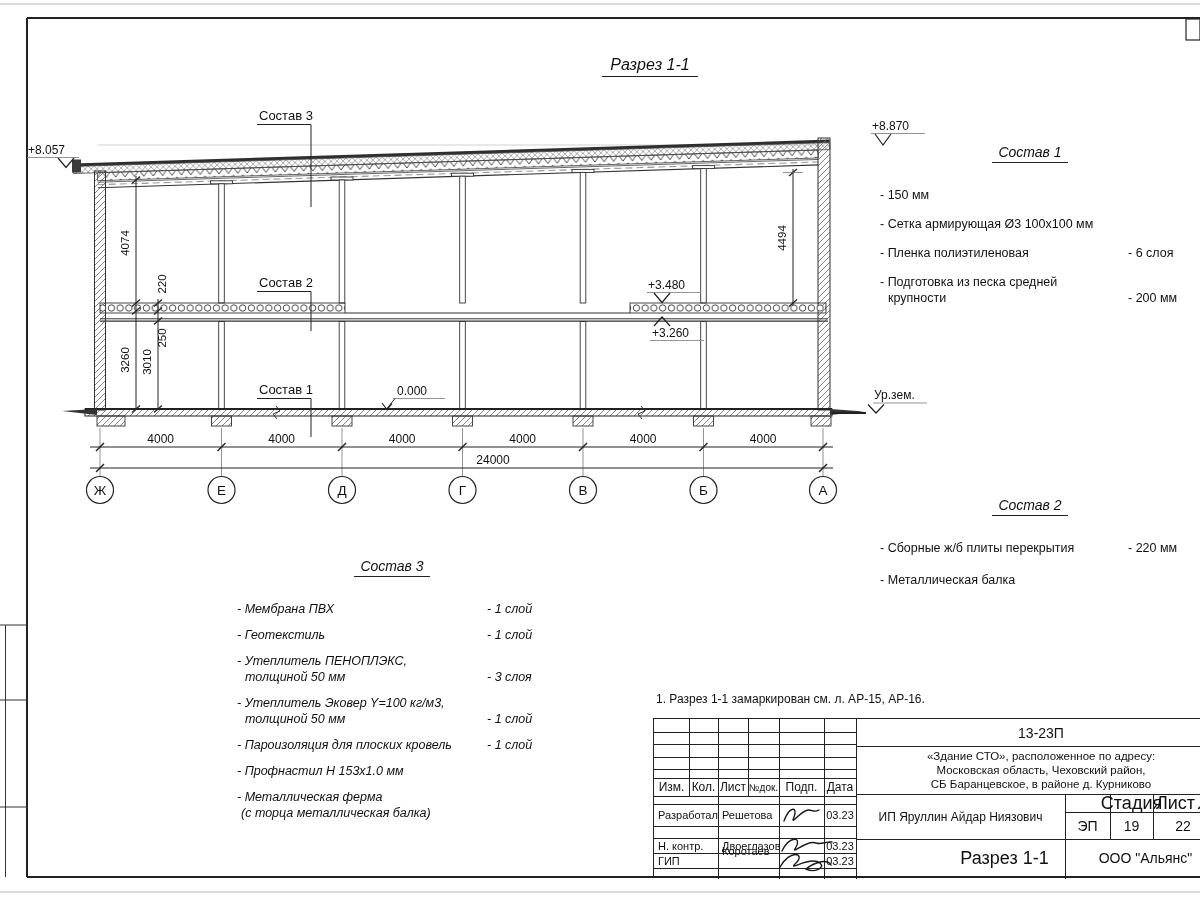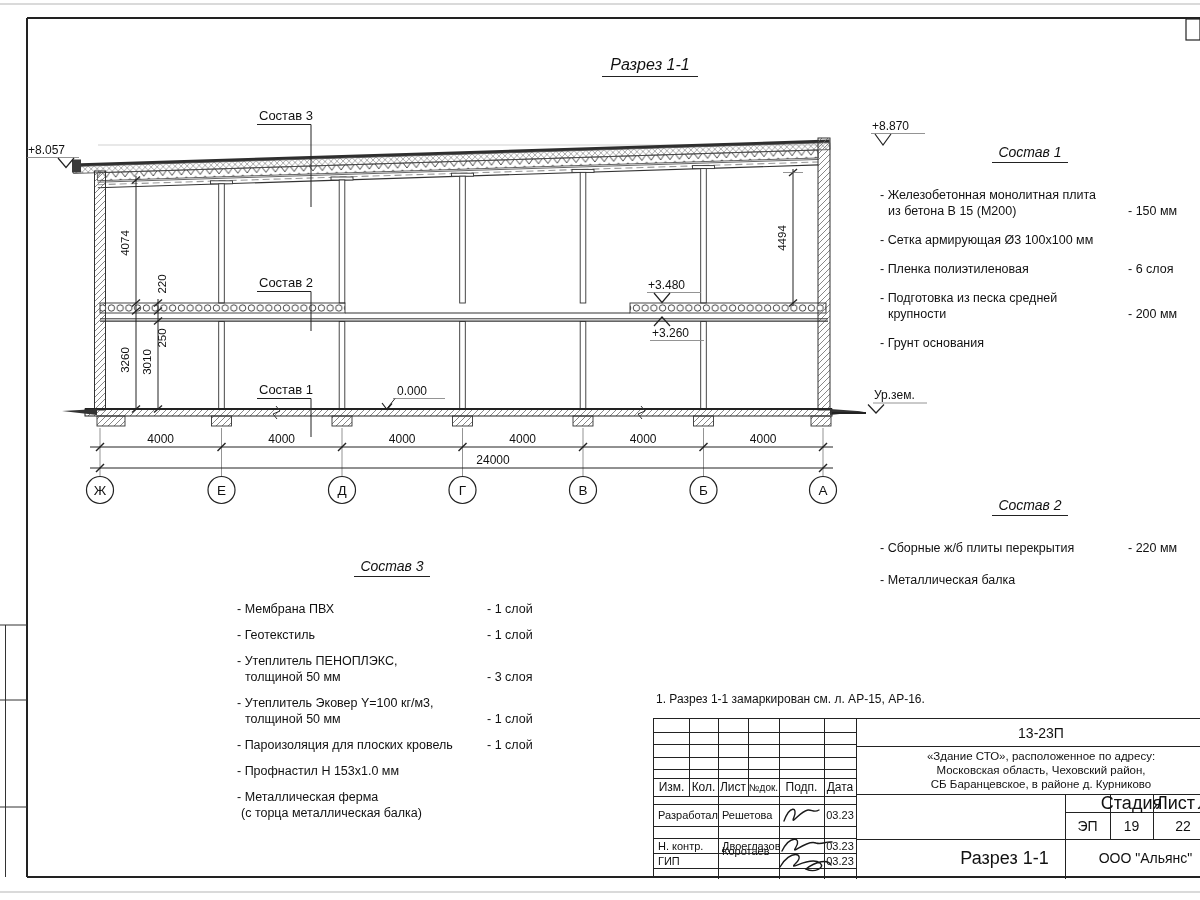--- a/index.html
+++ b/index.html
@@ -15,21 +15,21 @@
   
   .comp { position:absolute; font-size:12.5px; line-height:16px; }
   .comp-head { text-align:center; margin-bottom:24px; }
   .comp-head span { display:inline-block; font-size:14px; font-style:italic; border-bottom:1.2px solid #222; padding:0 6px 2px; }
   .item { display:flex; align-items:flex-end; margin-bottom:13px; }
   .item .nm { flex:0 0 auto; }
   .item .l2 { padding-left:8px; }
   .item .val { flex:0 0 auto; }
   .c1 .nm, .c2 .nm { width:248px; }
   .c3 .nm { width:250px; }
-  .c3 .item { margin-bottom:10px; }
+  .c3 .item { margin-bottom:10px;font-style:italic; }
   .c2 .item { margin-bottom:16px; }
 
   .note { position:absolute; left:656px; top:692px; font-size:12px; }
 
   
   .tb { position:absolute; left:653px; top:718px; width:547px; height:160px;
         border-top:1.8px solid #222; border-left:1.8px solid #222; border-bottom:1.8px solid #222; box-sizing:border-box; }
   .tb .vl { position:absolute; top:0; width:0; border-left:1.1px solid #222; }
   .tb .hl { position:absolute; left:0; height:0; border-top:1.1px solid #222; }
   .tb .cell { position:absolute; display:flex; align-items:center; justify-content:center; text-align:center; }
@@ -290,49 +290,40 @@
         <line x1="311" y1="398.5" x2="311" y2="437" stroke="#222" stroke-width="1"></line>
       </g>
     </g>
   </svg>
 
   <div class="main-title"><span>Разрез 1-1</span></div>
 
   <div class="comp c1" style="left:880px; top:144px; width:300px;">
     <div class="comp-head"><span>Состав 1</span></div>
     <div class="item">
-        <div class="nm">
-          <div>- Железобетонная  монолитная плита</div>
-          <div class="l2">из бетона В 15 (М200)</div>
-        </div>
         <div class="val">- 150 мм</div>
       </div>
     <div class="item">
         <div class="nm">
           <div>- Сетка армирующая Ø3 100х100 мм</div>
         </div>
         <div class="val"></div>
       </div>
     <div class="item">
         <div class="nm">
           <div>- Пленка полиэтиленовая</div>
         </div>
         <div class="val">-  6 слоя</div>
       </div>
     <div class="item">
         <div class="nm">
           <div>- Подготовка из песка средней</div>
           <div class="l2">крупности</div>
         </div>
         <div class="val">- 200 мм</div>
-      </div>
-    <div class="item">
-        <div class="nm">
-          <div>- Грунт основания</div>
-        </div>
       </div>
   </div>
 
   <div class="comp c2" style="left:880px; top:497px; width:300px;">
     <div class="comp-head"><span>Состав 2</span></div>
     <div class="item">
         <div class="nm">
           <div>- Сборные ж/б плиты перекрытия</div>
         </div>
         <div class="val">- 220 мм</div>
@@ -446,20 +437,21 @@
         <path d="M4,66 C14,48 30,52 20,62 C10,72 34,54 44,62 C50,67 38,72 30,68 C40,60 52,58 55,64"></path>
       </g>
     </svg>
 
     <div class="cell f14" style="left:202px; top:0; width:370px; height:27px;">13-23П</div>
     <div style="position:absolute; left:202px; top:27px; width:370px; height:48px; display:flex; flex-direction:column; justify-content:center; text-align:center; font-size:11.5px; line-height:14px;">
       <div>«Здание СТО», расположенное по адресу:</div>
       <div>Московская область, Чеховский район,</div>
       <div>СБ Баранцевское, в районе д. Курниково</div>
     </div>
+    <div class="cell f12" style="left:202px; top:75px; width:209px; height:45px;">ИП Яруллин Айдар Ниязович</div>
     <div class="cell f13" style="left:411px; top:75px; width:45px; height:18px;">Стадия</div>
     <div class="cell f13" style="left:456px; top:75px; width:43px; height:18px;">Лист</div>
     <div class="cell f13" style="left:499px; top:75px; width:60px; height:18px;">Листов</div>
     <div class="cell f14" style="left:411px; top:93px; width:45px; height:27px;">ЭП</div>
     <div class="cell f14" style="left:456px; top:93px; width:43px; height:27px;">19</div>
     <div class="cell f14" style="left:499px; top:93px; width:60px; height:27px;">22</div>
     <div class="cell f13" style="left:202px; top:120px; width:209px; height:38px;">Разрез 1-1</div>
     <div class="cell f14" style="left:411px; top:120px; width:161px; height:38px;">ООО "Альянс"</div>
   </div>
 

